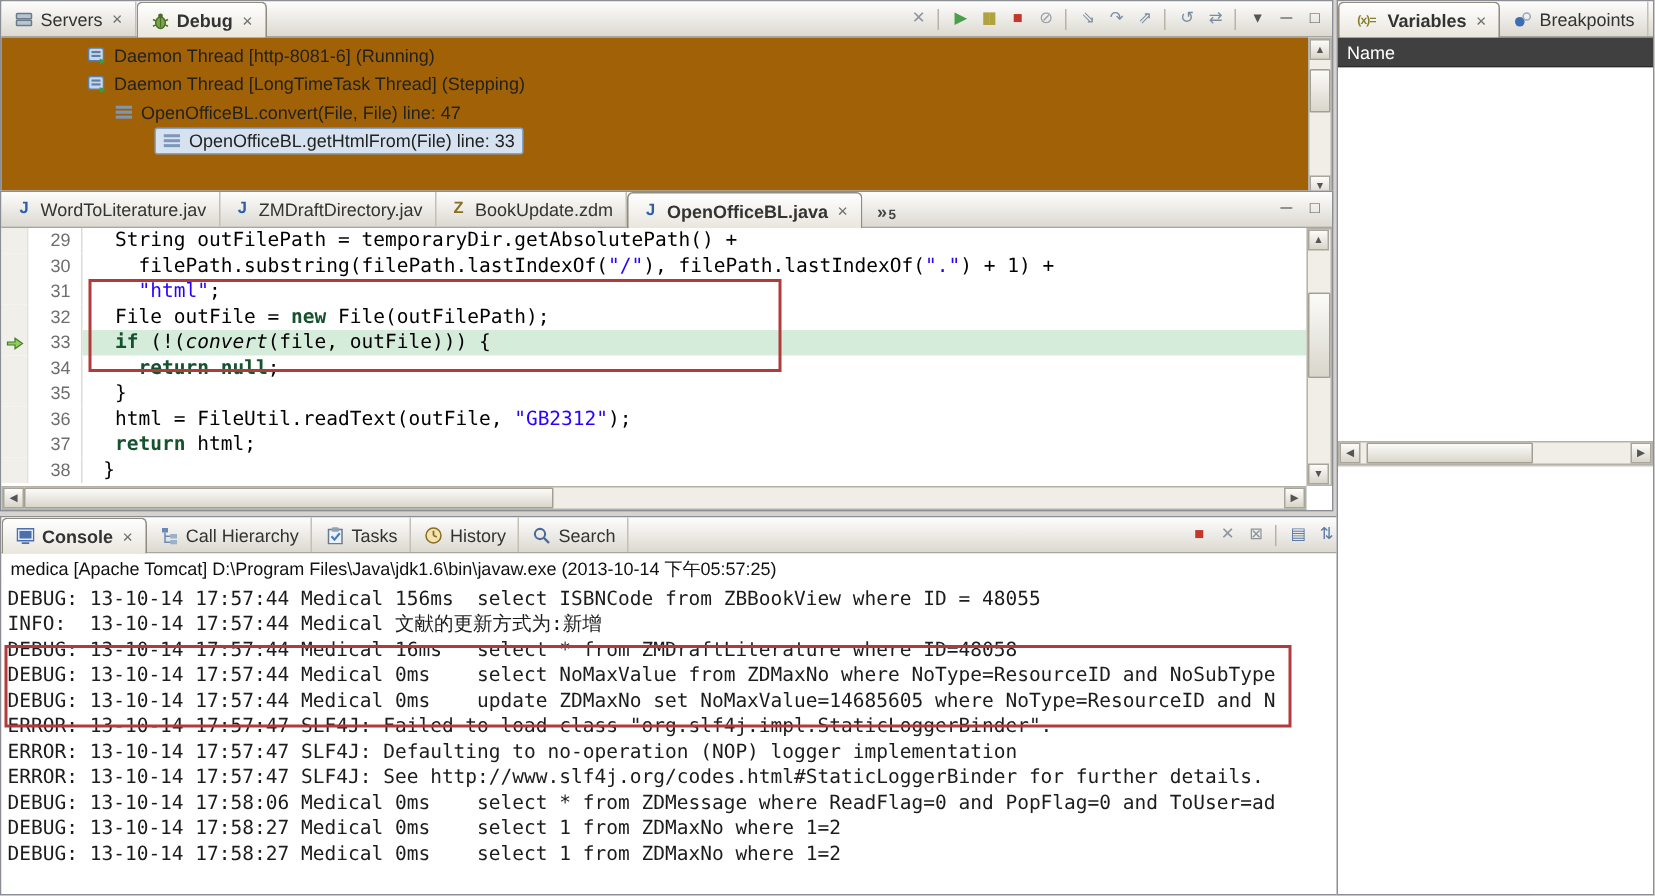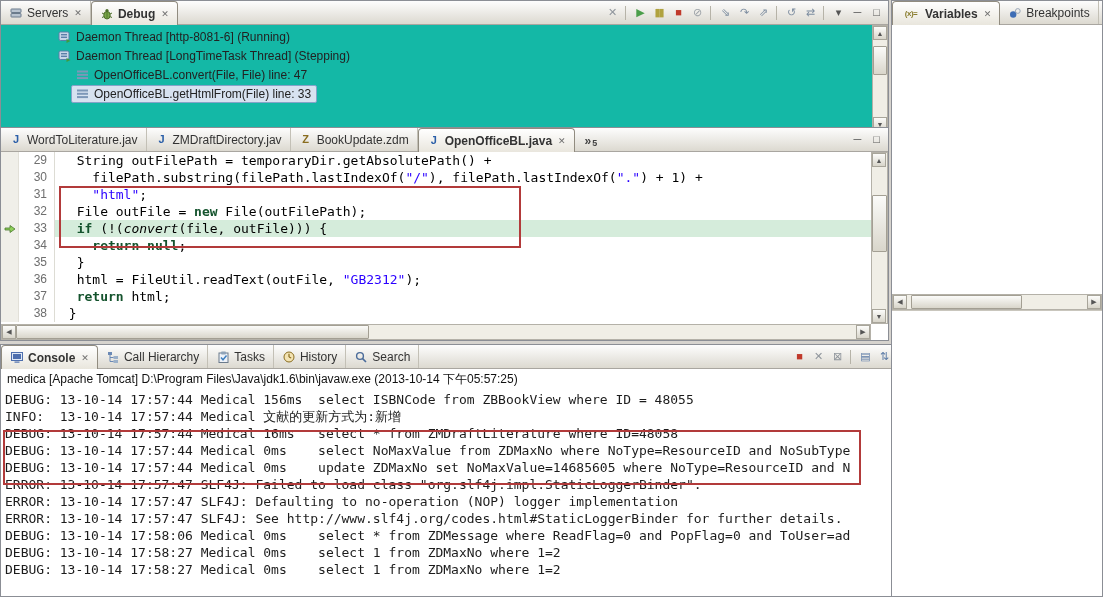--- a/index.html
+++ b/index.html
@@ -47,21 +47,21 @@
             border:1px solid #a8a59a; display:flex; align-items:center; justify-content:center;
             font-size:7px; color:#555; }
   .sb-track { flex:1; position:relative; }
   .sb-thumb { position:absolute; background:linear-gradient(#fbfbf9,#d9d6cb);
               border:1px solid #a39f93; border-radius:1px; }
   .sb-v .sb-thumb { left:0; right:0; }
   .sb-h .sb-thumb { top:0; bottom:0; }
 
   
   #debug-tree { position:absolute; top:24px; left:0; right:16px; bottom:16px;
-                background:#14b8a6; overflow:hidden; padding-top:2px; }
+                background:#a16207; overflow:hidden; padding-top:2px; }
   .tree-row { height:19px; display:flex; align-items:center; }
   .row-inner { display:flex; align-items:center; gap:5px; padding:1px 5px 1px 3px;
                border:1px solid transparent; border-radius:2px; }
   .tree-row.selected .row-inner { background:#d7e2f0; border-color:#84a3c9; }
 
   
   #editor-content { position:absolute; top:24px; left:0; right:17px; bottom:16px;
                     background:#fff; overflow:hidden; }
   .code-row { display:flex; height:17px; line-height:17px;
               font-family:"DejaVu Sans Mono","Liberation Mono",monospace; font-size:13px; }
@@ -186,21 +186,21 @@
                 <g fill="#7d97b8">
                   <rect x="0" y="0.5" width="11" height="2"></rect>
                   <rect x="0" y="3.8" width="11" height="2"></rect>
                   <rect x="0" y="7.1" width="11" height="2"></rect>
                 </g>
               </svg>
             </span>
             <span>OpenOfficeBL.convert(File, File) line: 47</span>
           </span>
         </div>
-        <div class="tree-row selected" style="padding-left: 70px;">
+        <div class="tree-row selected" style="padding-left: 70px; margin-left: 32px;">
           <span class="row-inner">
             <span class="icn">
               <svg width="11" height="10">
                 <g fill="#7d97b8">
                   <rect x="0" y="0.5" width="11" height="2"></rect>
                   <rect x="0" y="3.8" width="11" height="2"></rect>
                   <rect x="0" y="7.1" width="11" height="2"></rect>
                 </g>
               </svg>
             </span>
@@ -438,20 +438,23 @@
             <span class="icn">
               <svg width="12" height="12">
                 <circle cx="4.2" cy="7.5" r="3.2" fill="#3e6db5"></circle>
                 <circle cx="8.8" cy="4" r="2.4" fill="none" stroke="#9aa7b8"></circle>
               </svg>
             </span>
             <span class="tlbl">Breakpoints</span>
           </div>
         </div>
     </div>
+    <div class="names-header">
+      <span>Name</span>
+    </div>
     <div id="vars-tree"></div>
     <div class="sb sb-h" style="left:0; right:0; top:293px;">
       <span class="sb-btn">◀</span>
       <div class="sb-track">
         <div class="sb-thumb" style="left:2%; width:62%;"></div>
       </div>
       <span class="sb-btn">▶</span>
     </div>
     <div id="vars-detail"></div>
   </section>

